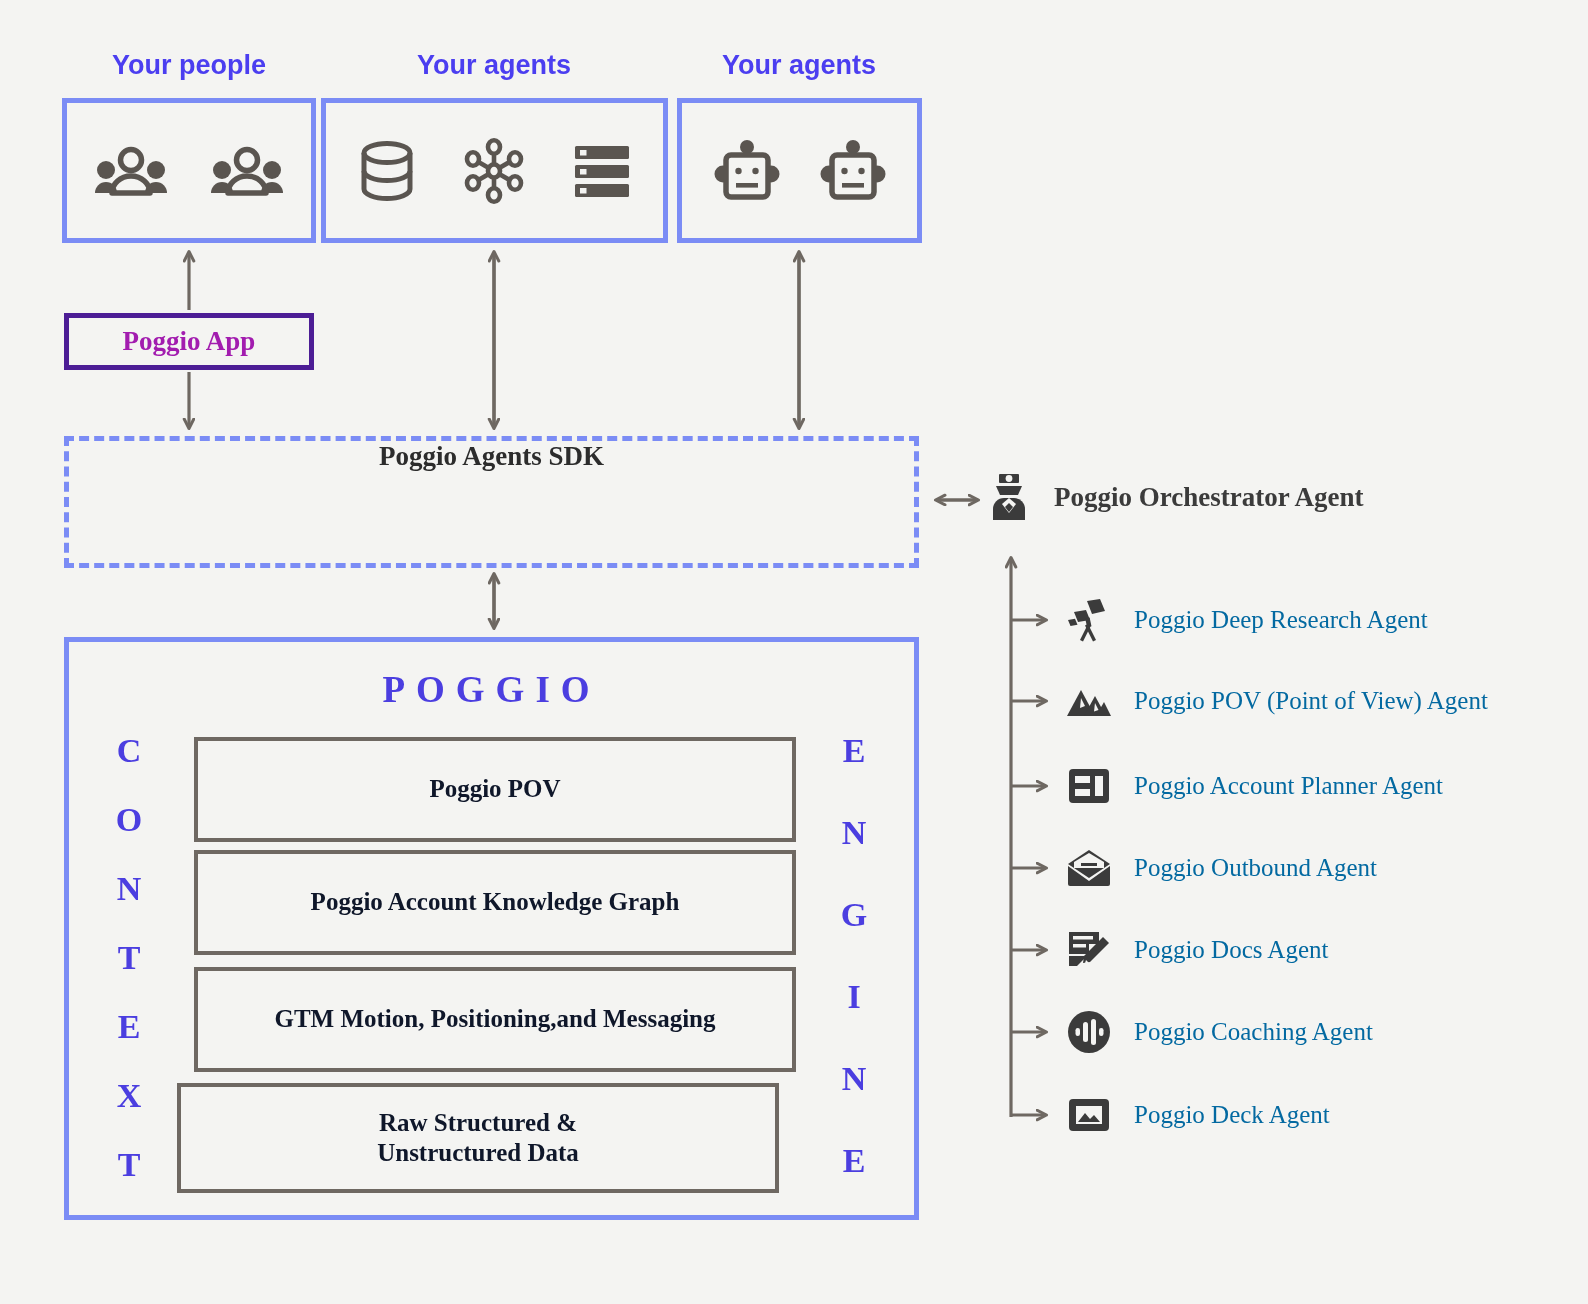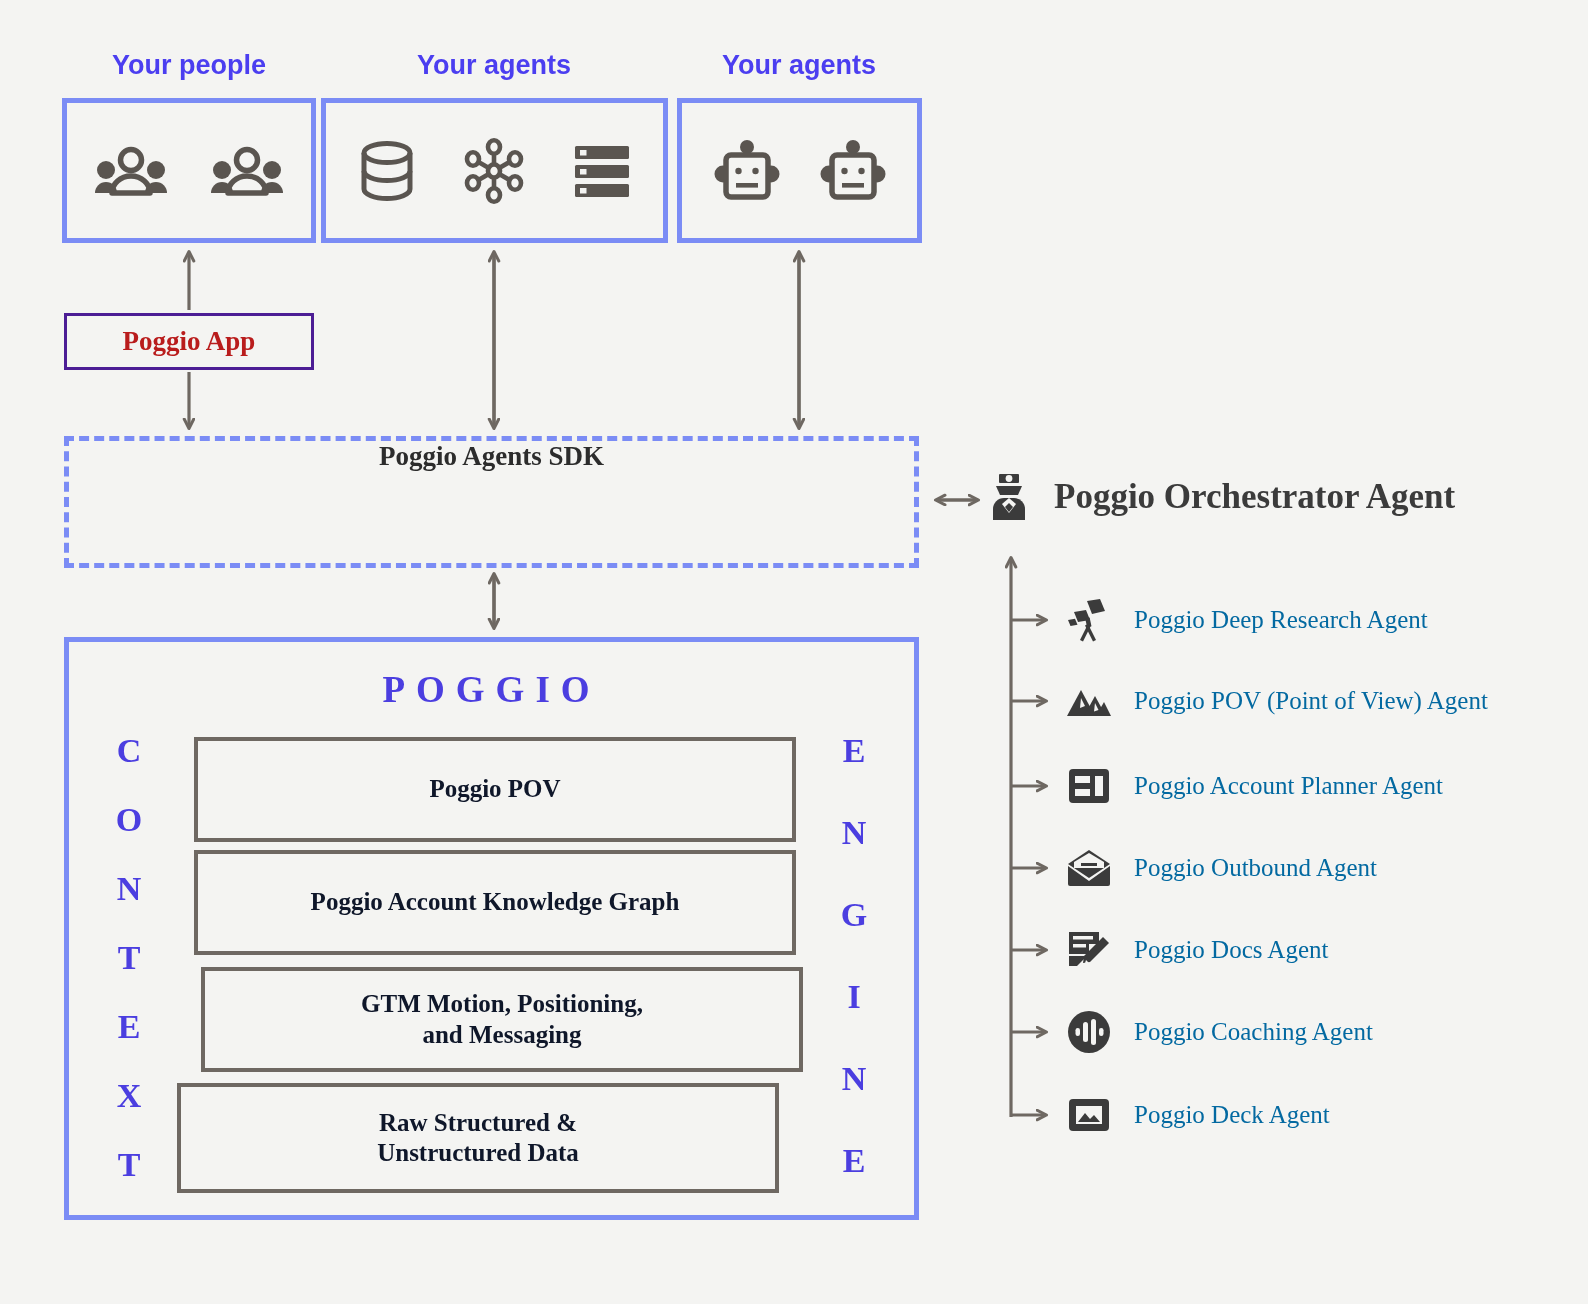--- a/index.html
+++ b/index.html
@@ -34,25 +34,25 @@
   .iconrow{
     width:100%;height:100%;
     display:flex;align-items:center;justify-content:center;
   }
   .iconrow.gap-wide{gap:42px;}
   .iconrow.gap-sys{gap:48px;}
   .iconrow.gap-agents{gap:40px;}
 
   
   .app-box{
-    border:3px solid #4c1d95;
+    border:5px solid #4c1d95;
     background:#f4f4f2;
     box-sizing:border-box;
     display:flex;align-items:center;justify-content:center;
-    font-weight:700;font-size:27px;color:#b91c1c;
+    font-weight:700;font-size:27px;color:#a21caf;
     font-family:"Liberation Serif", serif;
   }
 
   
   .sdk-box{
     border:5px dashed #7b8cf5;
     background:#f4f4f2;
     box-sizing:border-box;
     display:flex;justify-content:center;
     font-weight:700;font-size:27px;color:#2c2c2c;
@@ -91,21 +91,21 @@
     display:flex;align-items:center;justify-content:center;
     text-align:center;
     font-weight:700;
     font-size:25px;
     color:#0f172a;
     line-height:1.22;
   }
 
   
   .orch-label{
-    font-weight:700;font-size:35px;color:#3b3b3b;
+    font-weight:700;font-size:27px;color:#3b3b3b;
     white-space:nowrap;
   }
   .agent-label{
     font-size:25px;color:#0369a1;white-space:nowrap;
     font-weight:400;
   }
   .agent-row{
     position:absolute;
     display:flex;align-items:center;
     height:48px;
@@ -404,21 +404,21 @@
     </div>
 
     <div class="abs layer" style="left:125px;top:95px;width:602px;height:105px;">
       <span>Poggio POV</span>
     </div>
 
     <div class="abs layer" style="left:125px;top:208px;width:602px;height:105px;">
       <span>Poggio Account Knowledge Graph</span>
     </div>
 
-    <div class="abs layer" style="left:132px;top:325px;width:602px;height:105px;flex-direction:column;">
+    <div class="abs layer" style="left:125px;top:325px;width:602px;height:105px;flex-direction:row;">
       <span>GTM Motion, Positioning,</span>
       <span>and Messaging</span>
     </div>
 
     <div class="abs layer" style="left:108px;top:441px;width:602px;height:110px;flex-direction:column;">
       <span>Raw Structured &amp;</span>
       <span>Unstructured Data</span>
     </div>
   </div>
 

